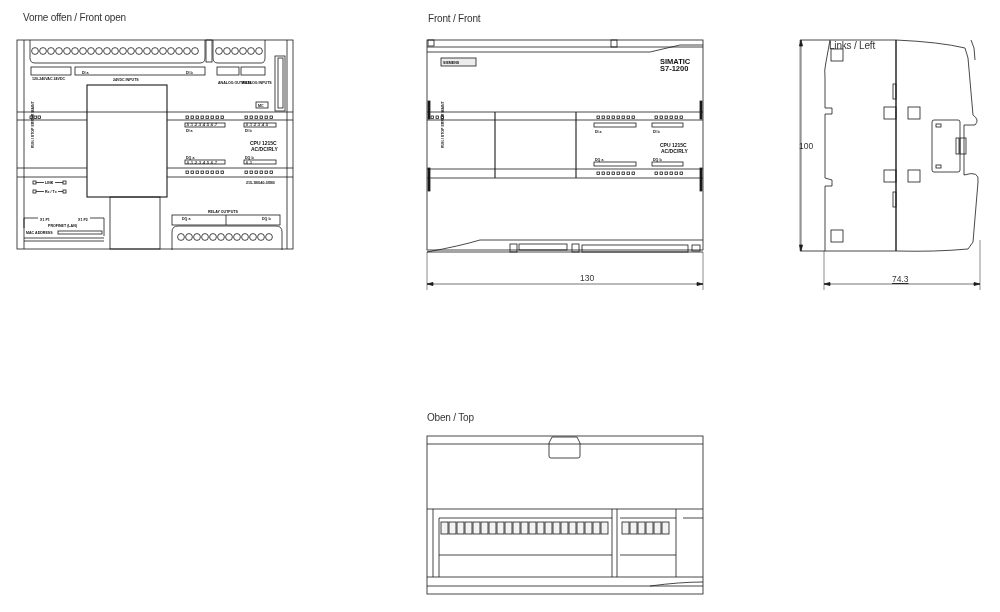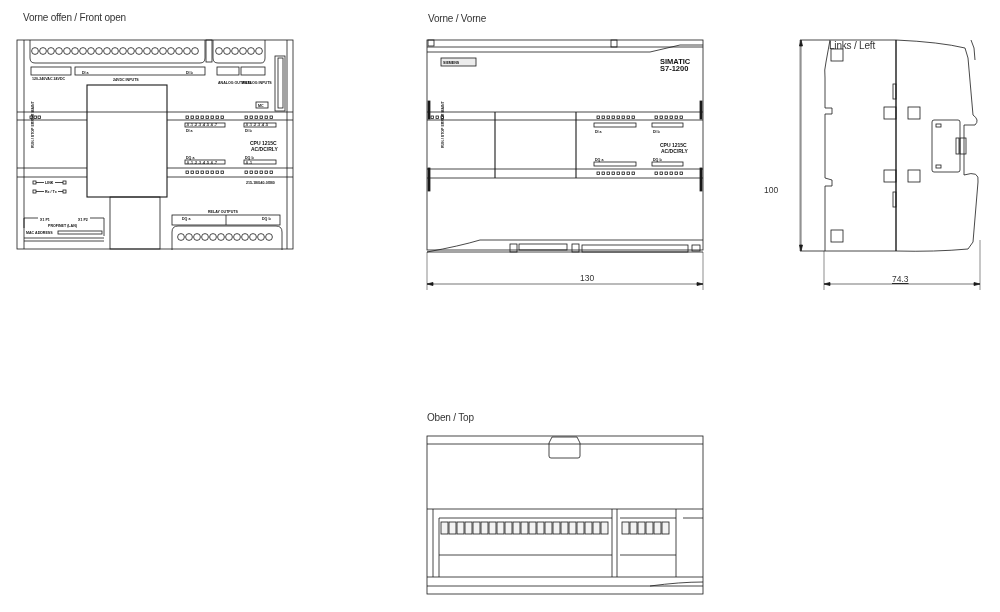--- a/index.html
+++ b/index.html
@@ -8,26 +8,26 @@
     svg { position:absolute; left:0; top:0; }
     .dim-label { position:absolute; font-size:8.5px; color:#333; }
     .tiny { font-family:"Liberation Sans", sans-serif; font-size:3.6px; font-weight:bold; fill:#111; }
     .small { font-family:"Liberation Sans", sans-serif; font-size:5px; font-weight:bold; fill:#111; }
     .brand { font-family:"Liberation Sans", sans-serif; font-size:7.5px; fill:#111; font-weight:bold; }
   </style>
 </head>
 <body>
 
 <div class="view-title" style="left:23px;top:12px;">Vorne offen / Front open</div>
-<div class="view-title" style="left:428px;top:13px;">Vorne / Vorne</div>
+<div class="view-title" style="left:428px;top:13px;">Front / Front</div>
 <div class="view-title" style="left:829px;top:12px;margin-top:28px;">Links / Left</div>
 <div class="view-title" style="left:427px;top:412px;">Oben / Top</div>
 
 <div class="dim-label" style="left:580px;top:273px;">130</div>
-<div class="dim-label" style="left:764px;top:141px;margin-top:44px;">100</div>
+<div class="dim-label" style="left:799px;top:141px;">100</div>
 <div class="dim-label" style="left:892px;top:274px;text-decoration:underline;">74.3</div>
 
 <svg width="1000" height="612" viewBox="0 0 1000 612" xmlns="http://www.w3.org/2000/svg">
   <g fill="none" stroke="#1a1a1a" stroke-width="0.8">
 
     <g>
 
       <rect x="17" y="40" width="276" height="209"></rect>
       <line x1="24" y1="40" x2="24" y2="249"></line>
       <line x1="287" y1="40" x2="287" y2="249"></line>

